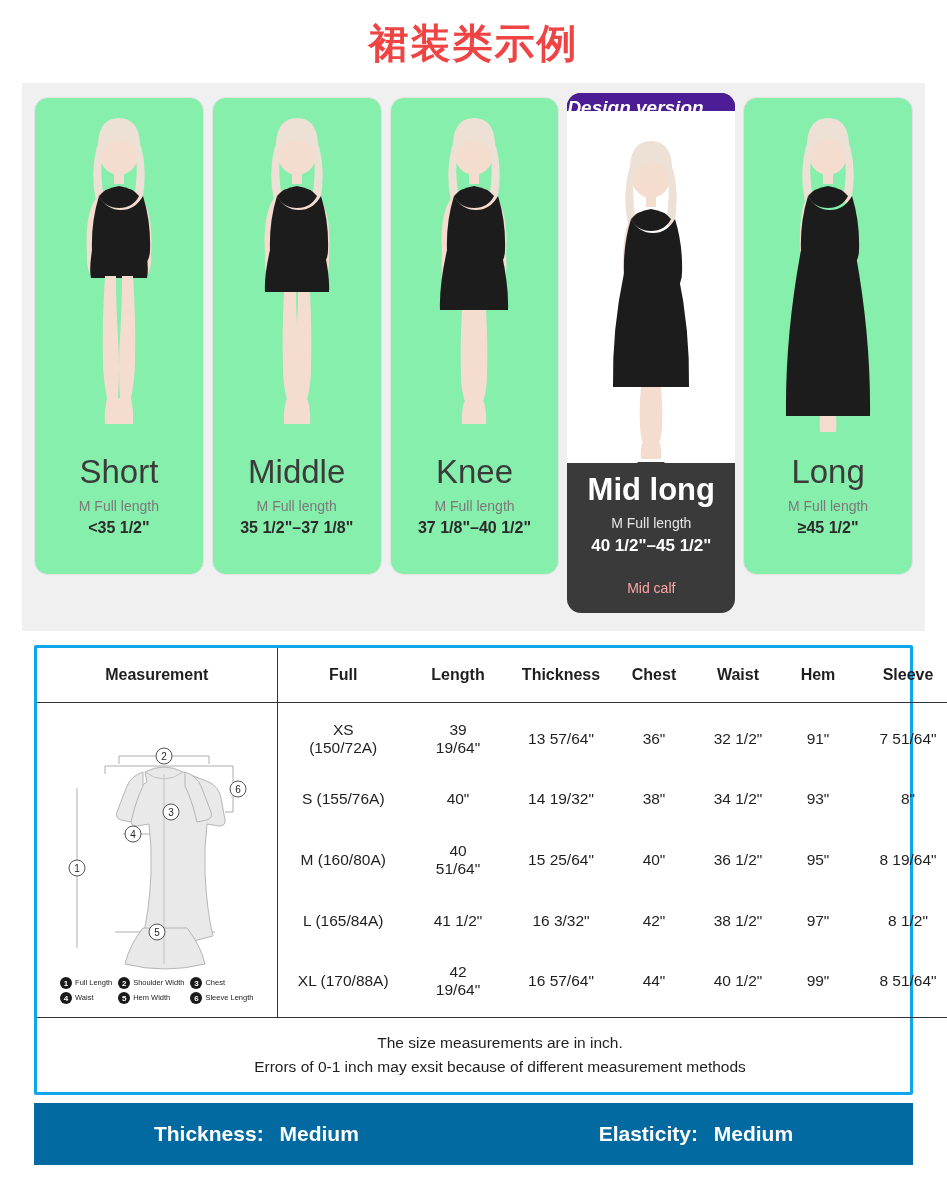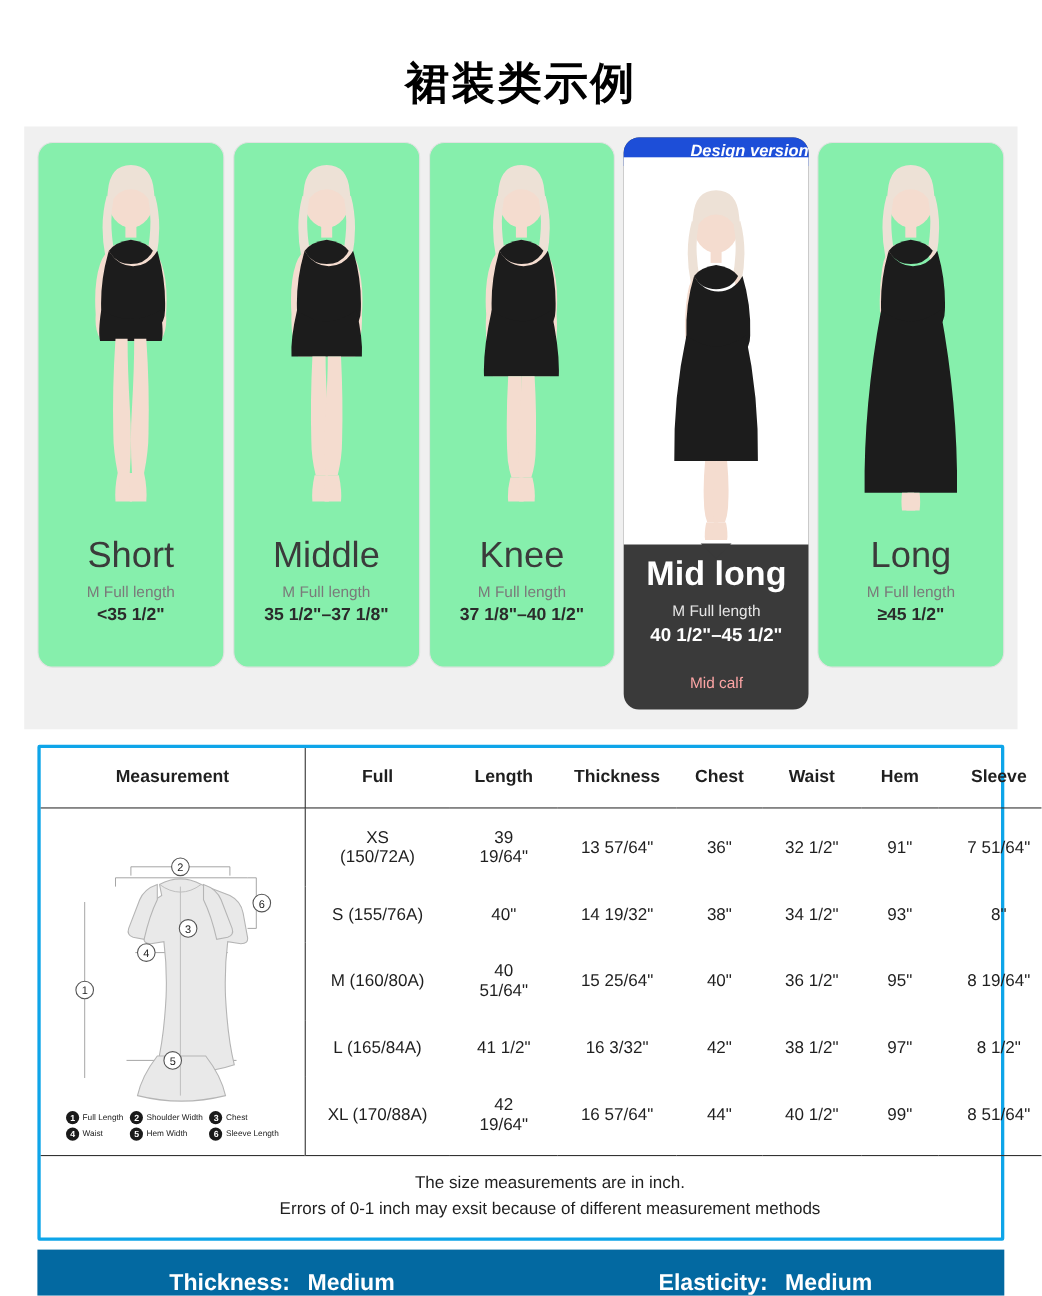--- a/index.html
+++ b/index.html
@@ -14,25 +14,24 @@
     width: 947px; height: 1178px;
     background: #ffffff;
     overflow: hidden;
   }
 
   
   .title {
     text-align: center;
     font-size: 40px;
     font-weight: bold;
-    color: #000000;
+    color: #ef4444;
     letter-spacing: 2px;
     padding-top: 16px;
     padding-bottom: 12px;
-    margin-top: 32px;
   }
 
   
   .length-panel {
     margin: 0 22px;
     background: #f0f0f0;
     padding: 14px 12px 18px 12px;
     display: flex;
     justify-content: space-between;
     align-items: flex-start;
@@ -56,26 +55,26 @@
     border: none;
     border-radius: 14px;
     height: 520px;
     margin-top: -4px;
     color: #ffffff;
     overflow: visible;
   }
   .design-badge {
     position: absolute;
     top: 0; left: 0; right: 0;
-    background: #1d4ed8;
+    background: #4c1d95;
     color: #ffffff;
-    font-size: 15px;
+    font-size: 19px;
     font-weight: bold;
     font-style: italic;
-    text-align: right;
+    text-align: left;
     padding: 4px 0 5px 0;
     border-radius: 14px 14px 0 0;
   }
   .len-card.featured .figure-wrap {
     background: #ffffff;
     width: 100%;
     padding-top: 28px;
     padding-bottom: 8px;
     border-radius: 0;
     position: relative;

